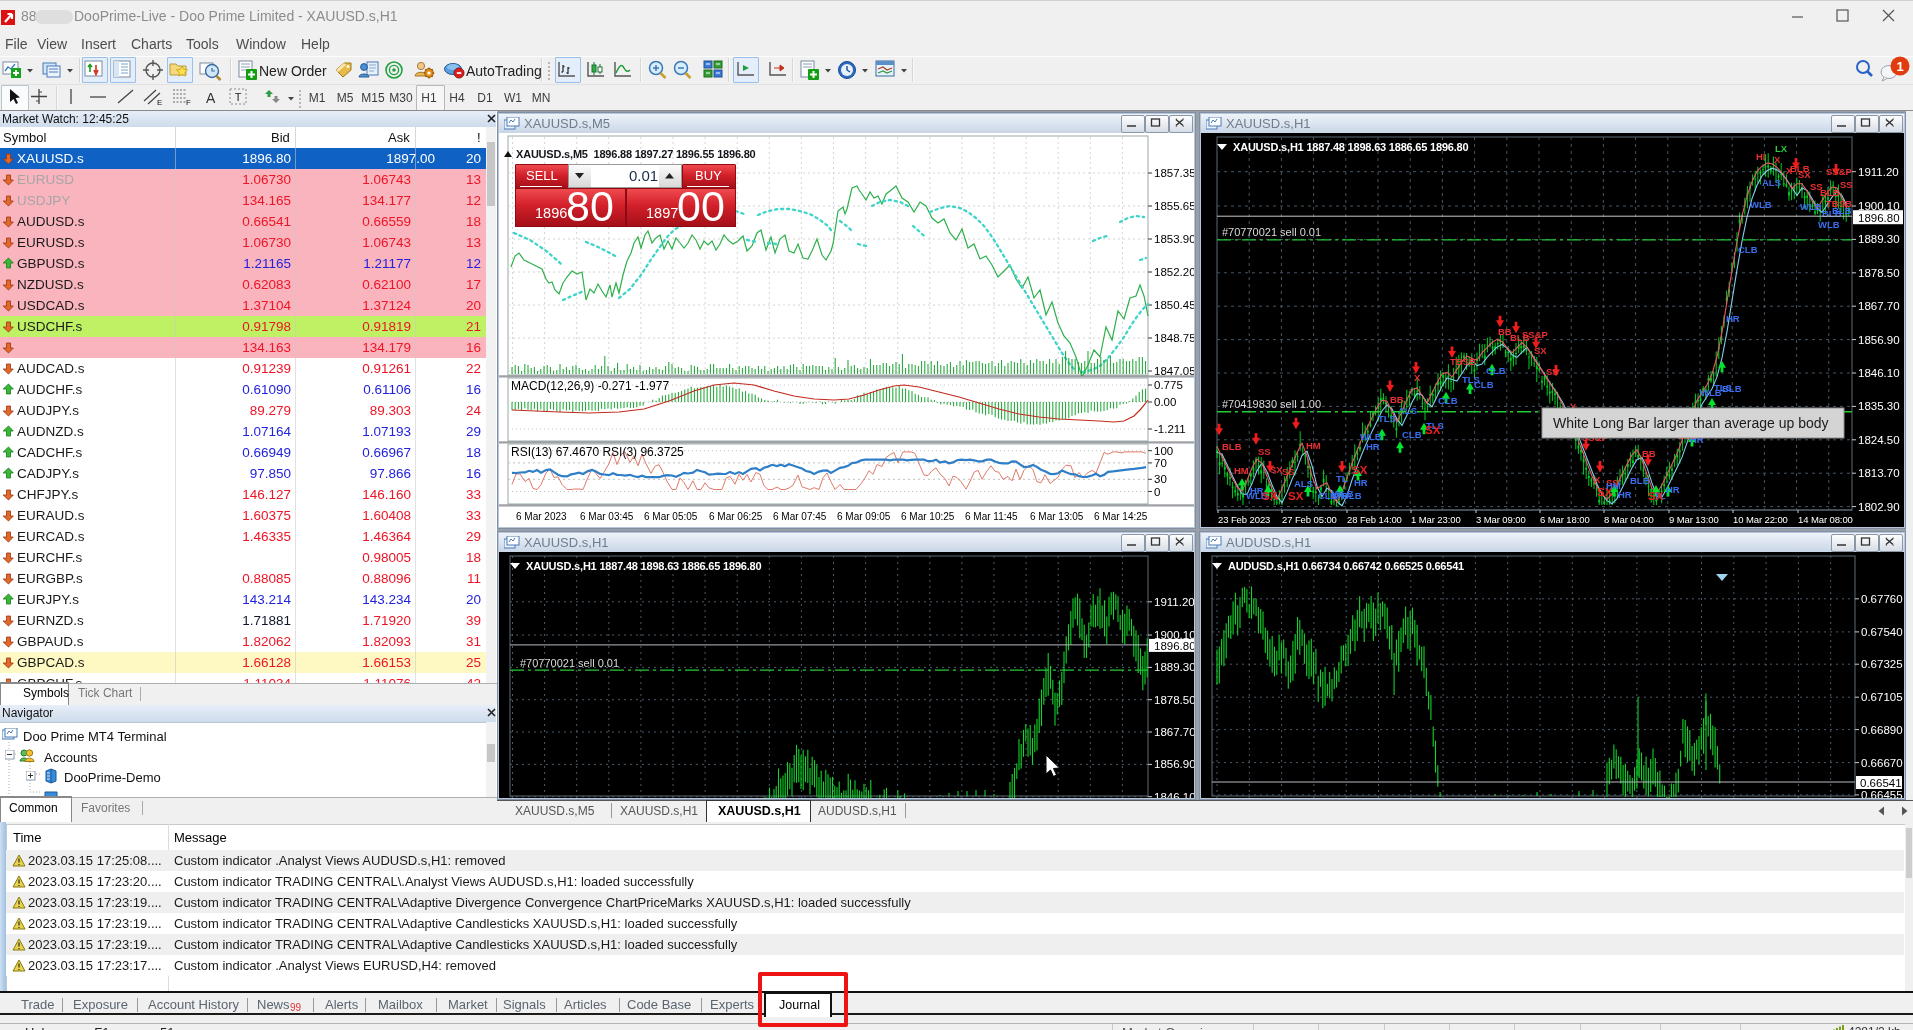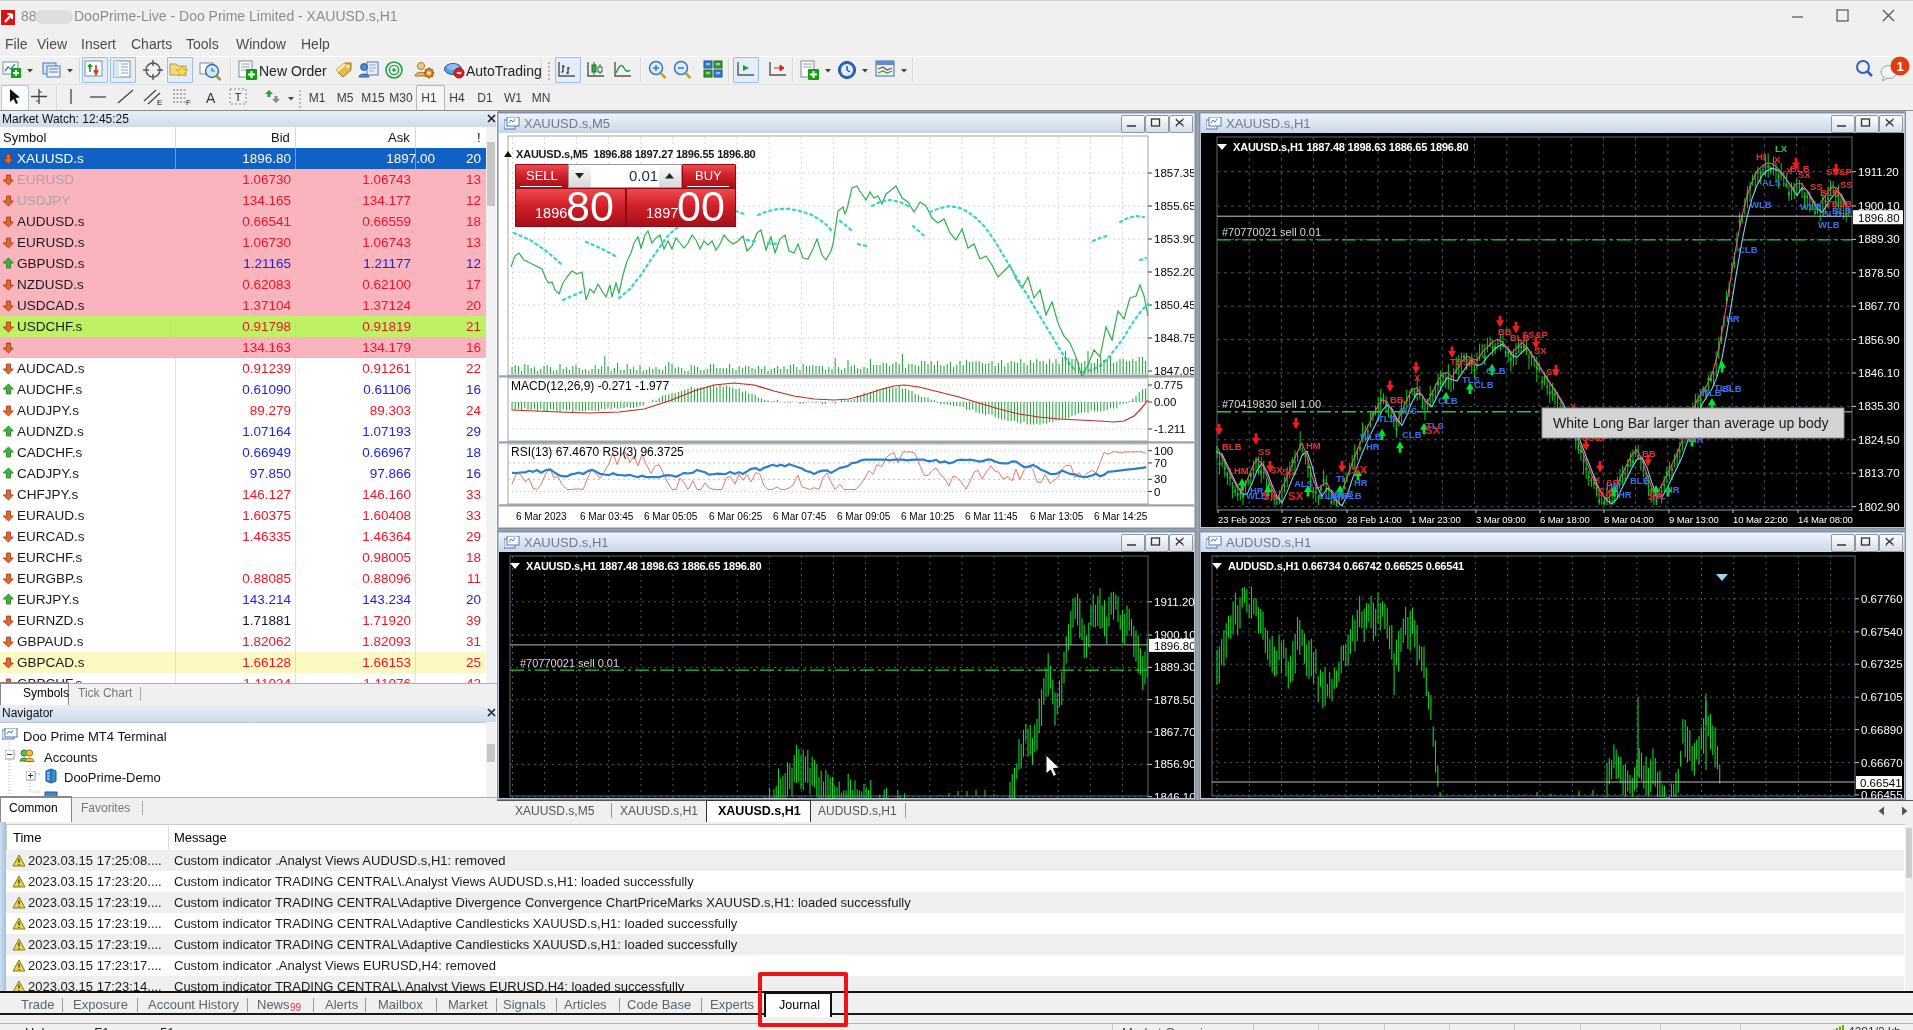--- a/index.html
+++ b/index.html
@@ -2380,28 +2380,20 @@
       <div class="abs t" style="left:168px;top:3px;font-size:13px;">Custom indicator TRADING CENTRAL\Adaptive Candlesticks XAUUSD.s,H1: loaded successfully</div>
     </div>
     <div class="abs" style="left:0px;top:105px;width:1898px;height:21px;background:#ffffff;">
       <svg class="abs" style="left:6px;top:4px" width="14" height="13">
         <path d="M7 1 L13 12 L1 12 Z" fill="#e8d44a" stroke="#8a7a10" stroke-width="1"></path>
         <path d="M7 4.5 V8.5 M7 10 V11" stroke="#333" stroke-width="1.3"></path>
       </svg>
       <div class="abs t" style="left:22px;top:3px;font-size:13px;">2023.03.15 17:23:17....</div>
       <div class="abs t" style="left:168px;top:3px;font-size:13px;">Custom indicator .Analyst Views EURUSD,H4: removed</div>
     </div>
-    <div class="abs" style="left:0px;top:126px;width:1898px;height:21px;background:#efefef;">
-      <svg class="abs" style="left:6px;top:4px" width="14" height="13">
-        <path d="M7 1 L13 12 L1 12 Z" fill="#e8d44a" stroke="#8a7a10" stroke-width="1"></path>
-        <path d="M7 4.5 V8.5 M7 10 V11" stroke="#333" stroke-width="1.3"></path>
-      </svg>
-      <div class="abs t" style="left:22px;top:3px;font-size:13px;">2023.03.15 17:23:14....</div>
-      <div class="abs t" style="left:168px;top:3px;font-size:13px;">Custom indicator TRADING CENTRAL\.Analyst Views EURUSD.H4: loaded successfully</div>
-    </div>
   </div>
 <div class="abs" style="left:1905px;top:824px;width:8px;height:167px;background:#f0f0f0;"></div>
 <div class="abs" style="left:1906px;top:828px;width:6px;height:50px;background:#cdcdcd;"></div>
 <div class="abs" style="left:0px;top:991px;width:1913px;height:2px;background:#111;"></div>
 <div class="abs" style="left:0px;top:993px;width:1913px;height:21px;background:#f0f0f0;"></div>
 <div class="abs" style="left:0px;top:1013px;width:1913px;height:2px;background:#1b1b1b;"></div>
 <div class="abs t" style="left:21px;top:997px;font-size:13px;color:#5a6570;">Trade</div>
 <div class="abs t" style="left:73px;top:997px;font-size:13px;color:#5a6570;">Exposure</div>
 <div class="abs t" style="left:148px;top:997px;font-size:13px;color:#5a6570;">Account History</div>
 <div class="abs t" style="left:257px;top:997px;font-size:13px;color:#5a6570;">News</div>

